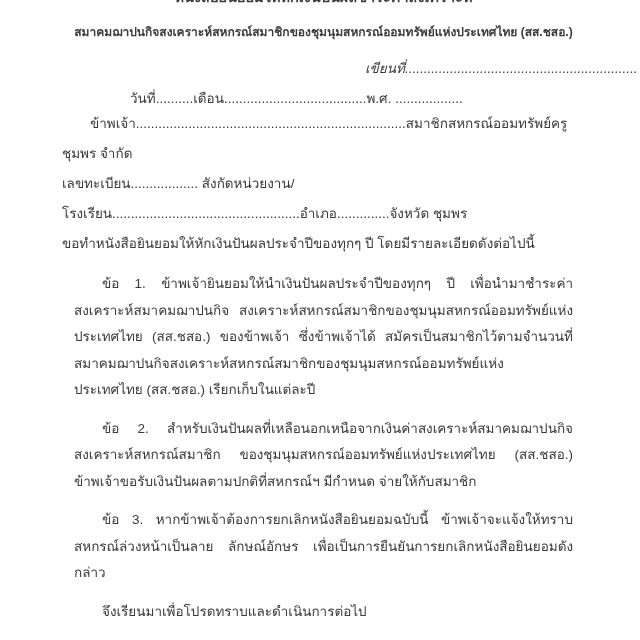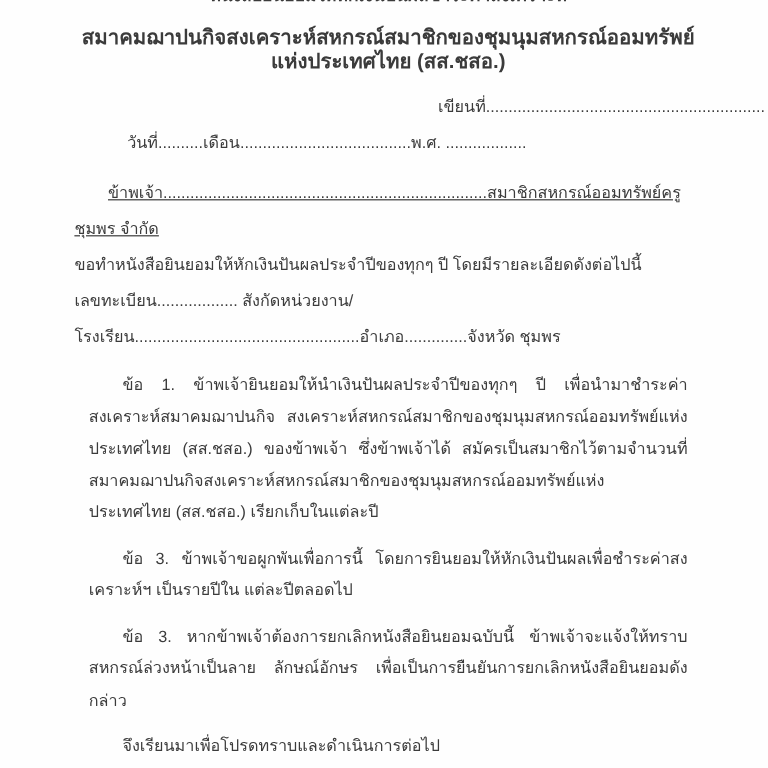--- a/index.html
+++ b/index.html
@@ -21,45 +21,46 @@
     text-align: center;
     font-weight: 700;
     font-size: 14.5px;
     line-height: 20px;
     white-space: nowrap;
   }
   .title-main {
     margin-top: 15px;
     text-align: center;
     font-weight: 700;
-    font-size: 17px;
+    font-size: 12px;
     line-height: 20px;
   }
   .written-at {
     margin-top: 17px;
     margin-left: 303px;
     line-height: 20px;
     white-space: nowrap;
+    font-style: italic;
   }
   .date-line {
     margin-top: 10px;
-    margin-left: 44px;
+    margin-left: 68px;
     line-height: 20px;
     white-space: nowrap;
   }
   .salutation {
     margin-top: 10px;
     line-height: 20px;
   }
   .salutation-label { display: inline-block; margin-right: 18px; }
   .member-line {
     line-height: 30px;
     overflow-wrap: break-word;
   }
-  .member-line.first { margin-top: 17px; text-indent: 28px; text-decoration: underline; }
+  .member-line.first { margin-top: 0; text-indent: 28px; }
   .clause, .closing-line {
     margin: 12px;
     text-indent: 28px;
     line-height: 26.5px;
     text-align: justify;
     overflow-wrap: break-word;
   }
   .closing-line { margin-top: 8px; }
 </style>
 </head>
@@ -71,26 +72,26 @@
 
   <div class="title-main">สมาคมฌาปนกิจสงเคราะห์สหกรณ์สมาชิกของชุมนุมสหกรณ์ออมทรัพย์แห่งประเทศไทย (สส.ชสอ.)</div>
 
   <div class="written-at">เขียนที่..............................................................</div>
 
   <div class="date-line">วันที่..........เดือน......................................พ.ศ. ..................</div>
 
 
   <div class="member-line first">ข้าพเจ้า........................................................................สมาชิกสหกรณ์ออมทรัพย์ครูชุมพร จำกัด</div>
 
+  <div class="member-line">เลขทะเบียน.................. สังกัดหน่วยงาน/โรงเรียน..................................................อำเภอ..............จังหวัด ชุมพร</div>
+
   <div class="member-line">ขอทำหนังสือยินยอมให้หักเงินปันผลประจำปีของทุกๆ ปี โดยมีรายละเอียดดังต่อไปนี้</div>
-
-  <div class="member-line">เลขทะเบียน.................. สังกัดหน่วยงาน/โรงเรียน..................................................อำเภอ..............จังหวัด ชุมพร</div>
 
   <p class="clause">ข้อ 1. ข้าพเจ้ายินยอมให้นำเงินปันผลประจำปีของทุกๆ ปี เพื่อนำมาชำระค่าสงเคราะห์สมาคมฌาปนกิจ สงเคราะห์สหกรณ์สมาชิกของชุมนุมสหกรณ์ออมทรัพย์แห่งประเทศไทย (สส.ชสอ.) ของข้าพเจ้า ซึ่งข้าพเจ้าได้ สมัครเป็นสมาชิกไว้ตามจำนวนที่สมาคมฌาปนกิจสงเคราะห์สหกรณ์สมาชิกของชุมนุมสหกรณ์ออมทรัพย์แห่ง ประเทศไทย (สส.ชสอ.) เรียกเก็บในแต่ละปี</p>
 
+  <p class="clause">ข้อ 2. สำหรับเงินปันผลที่เหลือนอกเหนือจากเงินค่าสงเคราะห์สมาคมฌาปนกิจสงเคราะห์สหกรณ์สมาชิก ของชุมนุมสหกรณ์ออมทรัพย์แห่งประเทศไทย (สส.ชสอ.) ข้าพเจ้าขอรับเงินปันผลตามปกติที่สหกรณ์ฯ มีกำหนด จ่ายให้กับสมาชิก</p>
 
-  <p class="clause">ข้อ 3. ข้าพเจ้าขอผูกพันเพื่อการนี้ โดยการยินยอมให้หักเงินปันผลเพื่อชำระค่าสงเคราะห์ฯ เป็นรายปีใน แต่ละปีตลอดไป</p>
 
   <p class="clause">ข้อ 3. หากข้าพเจ้าต้องการยกเลิกหนังสือยินยอมฉบับนี้ ข้าพเจ้าจะแจ้งให้ทราบสหกรณ์ล่วงหน้าเป็นลาย ลักษณ์อักษร เพื่อเป็นการยืนยันการยกเลิกหนังสือยินยอมดังกล่าว</p>
 
   <p class="closing-line">จึงเรียนมาเพื่อโปรดทราบและดำเนินการต่อไป</p>
 
 </div>
 
 </body></html>

